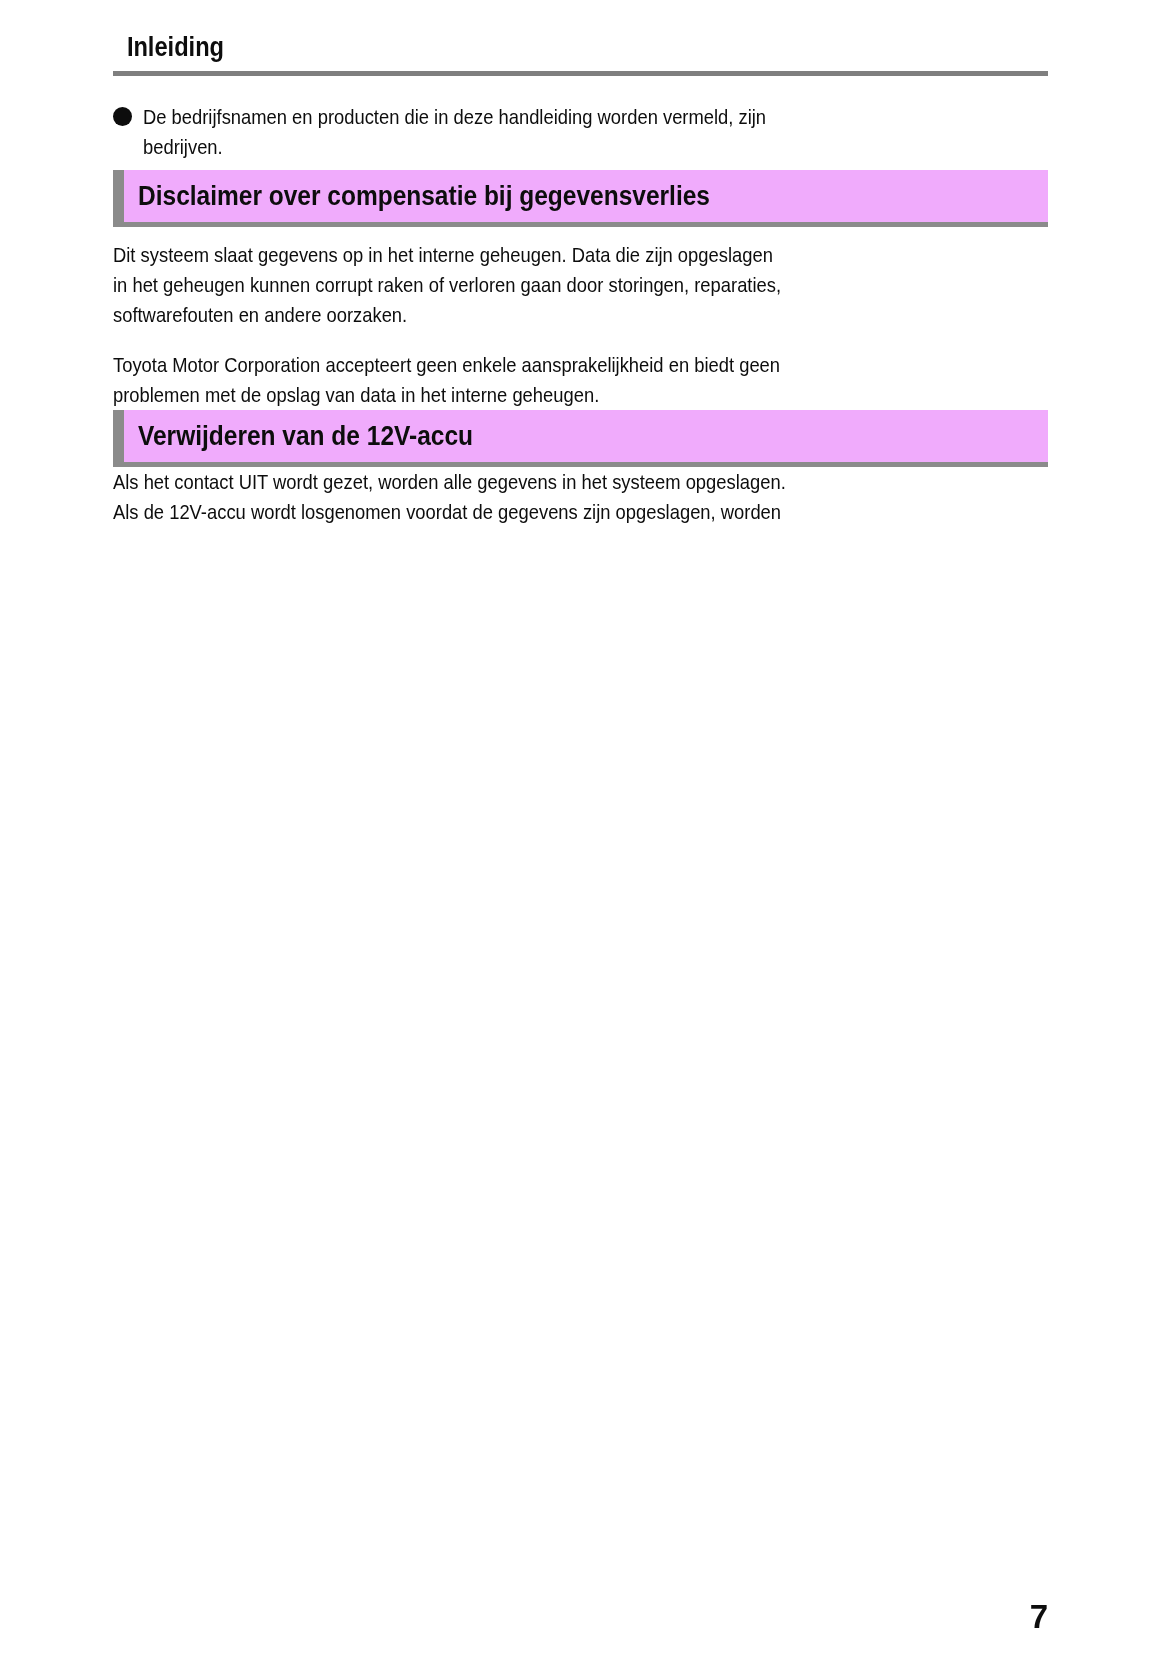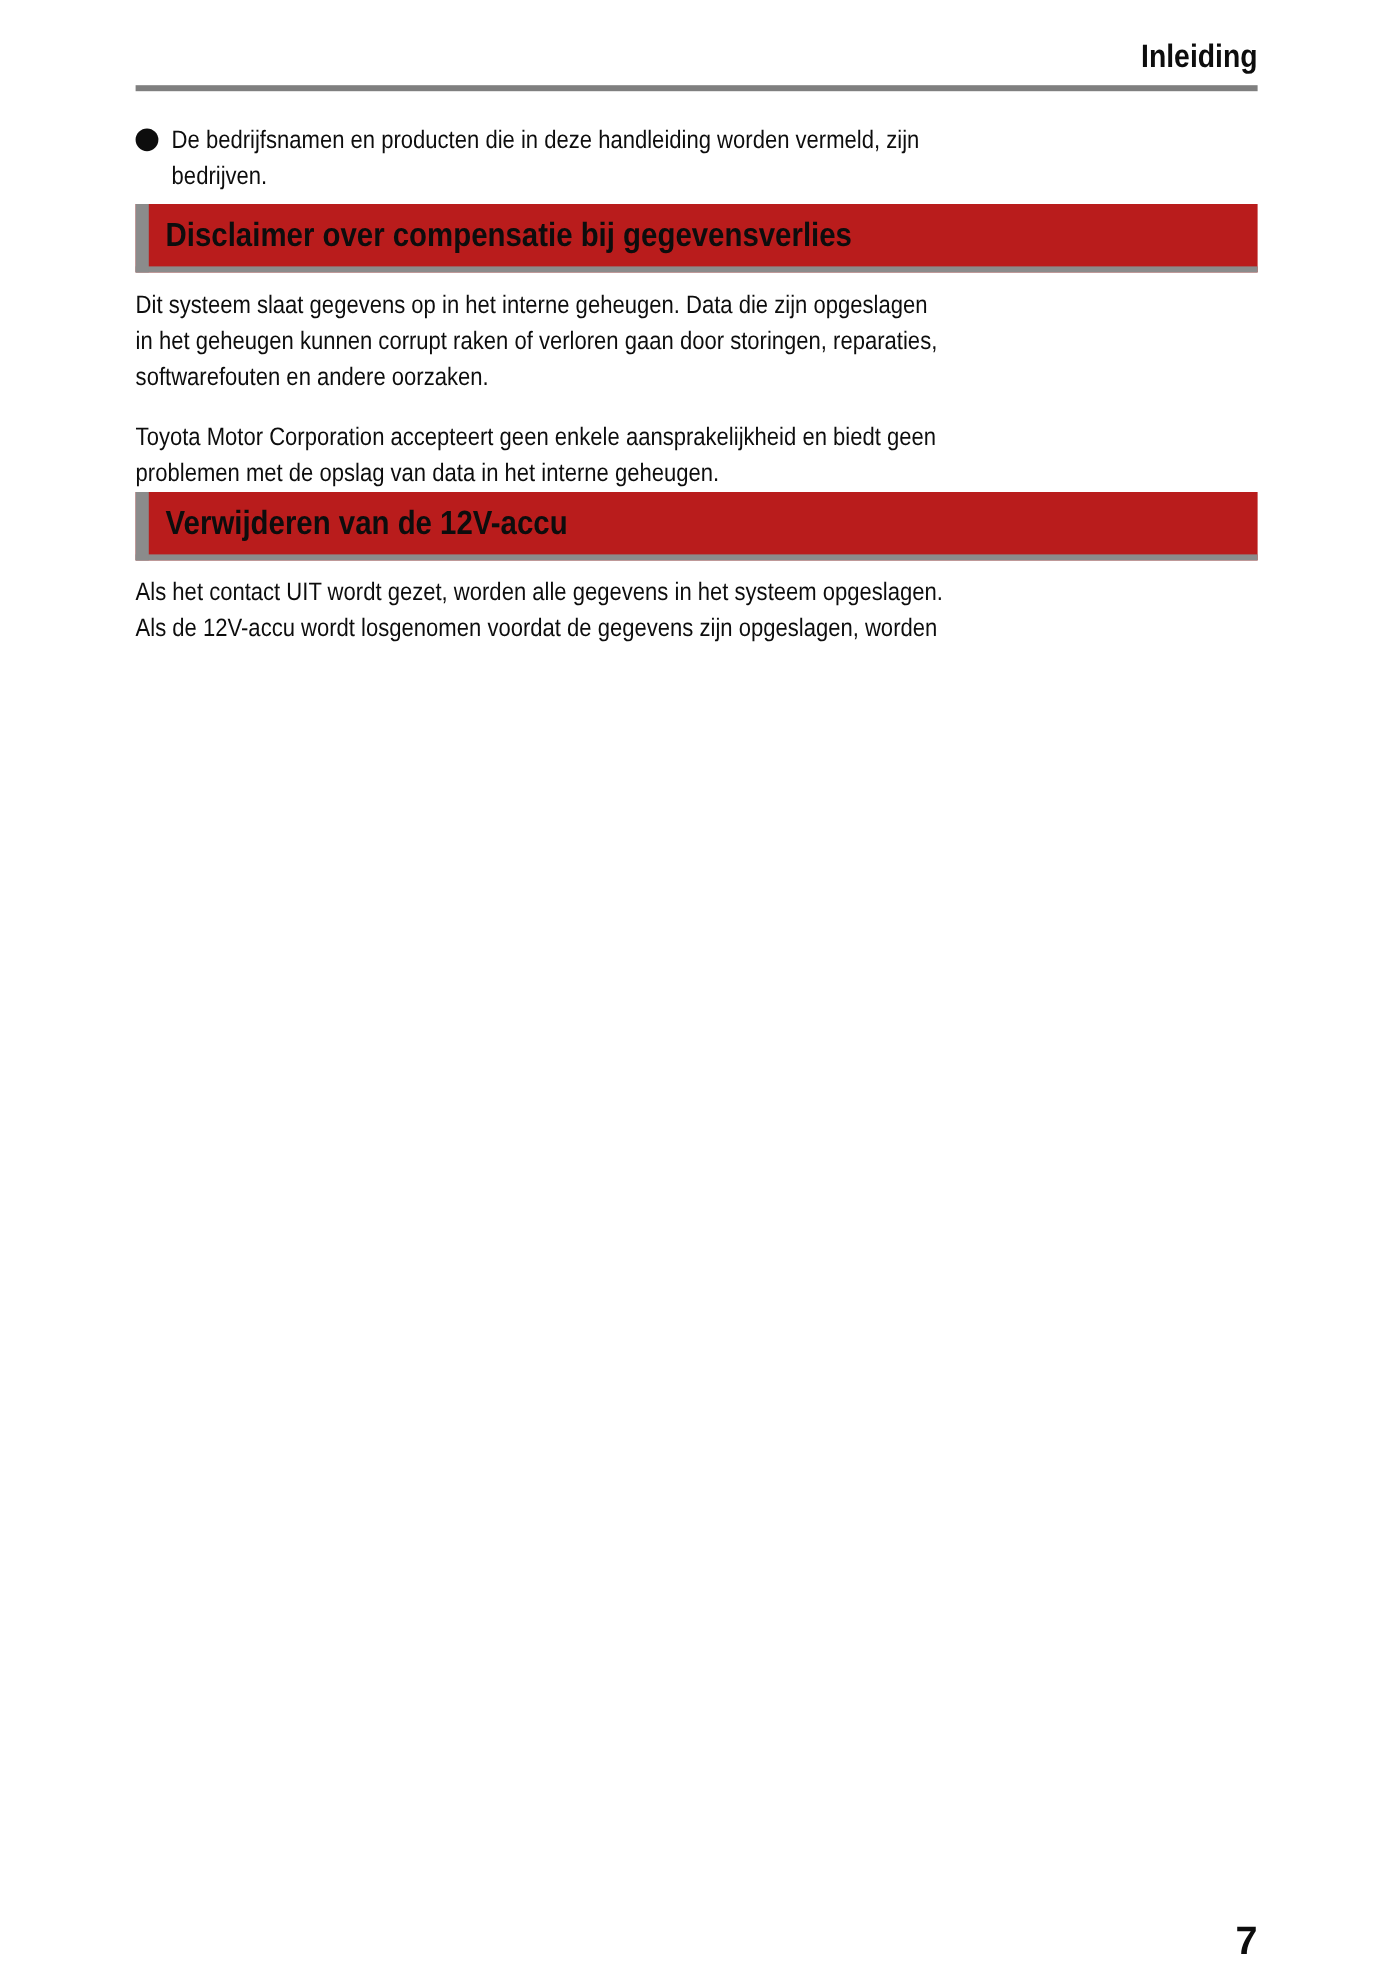--- a/index.html
+++ b/index.html
@@ -25,21 +25,21 @@
     transform-origin: 0 50%;
     white-space: nowrap;
   }
   .cond-r {
     display: inline-block;
     transform: scaleX(0.875);
     transform-origin: 100% 50%;
     white-space: nowrap;
   }
   .header-row {
-    text-align: right;
+    text-align: left;
     height: 28px;
     line-height: 28px;
   }
   .header-title {
     font-size: 27px;
     font-weight: bold;
   }
   .header-rule {
     margin-top: 10px;
     height: 5px;
@@ -60,35 +60,35 @@
     background: #0d0d0d;
   }
   .para {
     font-size: 21px;
     line-height: 30px;
   }
   .para + .para { margin-top: 20px; }
   .line { height: 30px; }
   .section-bar {
     height: 52px;
-    background: #b91c1c;
+    background: #f0abfc;
     border-left: 11px solid #8b8b8b;
     border-bottom: 5px solid #8b8b8b;
     line-height: 52px;
     padding-left: 14px;
     box-sizing: content-box;
   }
   .section-bar .bar-title {
     font-size: 28px;
     font-weight: bold;
   }
   .mt-bar1 { margin-top: 8px; }
   .mt-p1  { margin-top: 13px; }
   .mt-bar2 { }
-  .mt-p3  { margin-top: 12px; }
+  .mt-p3  { }
   .page-number {
     position: absolute;
     right: 117px;
     bottom: 18px;
     font-size: 33px;
     font-weight: bold;
     line-height: 36px;
   }
 </style>
 </head>

